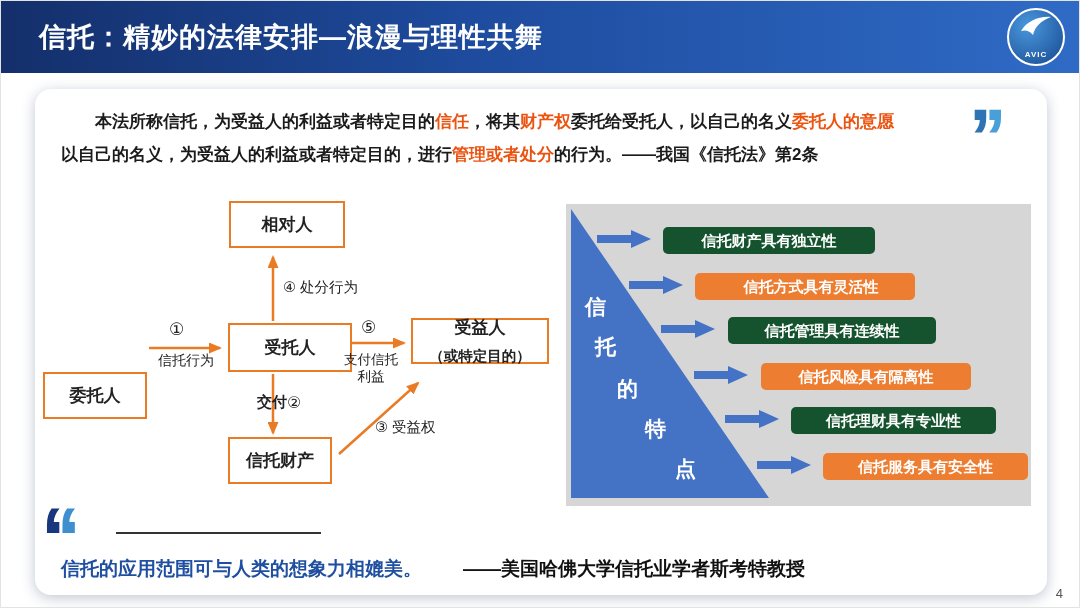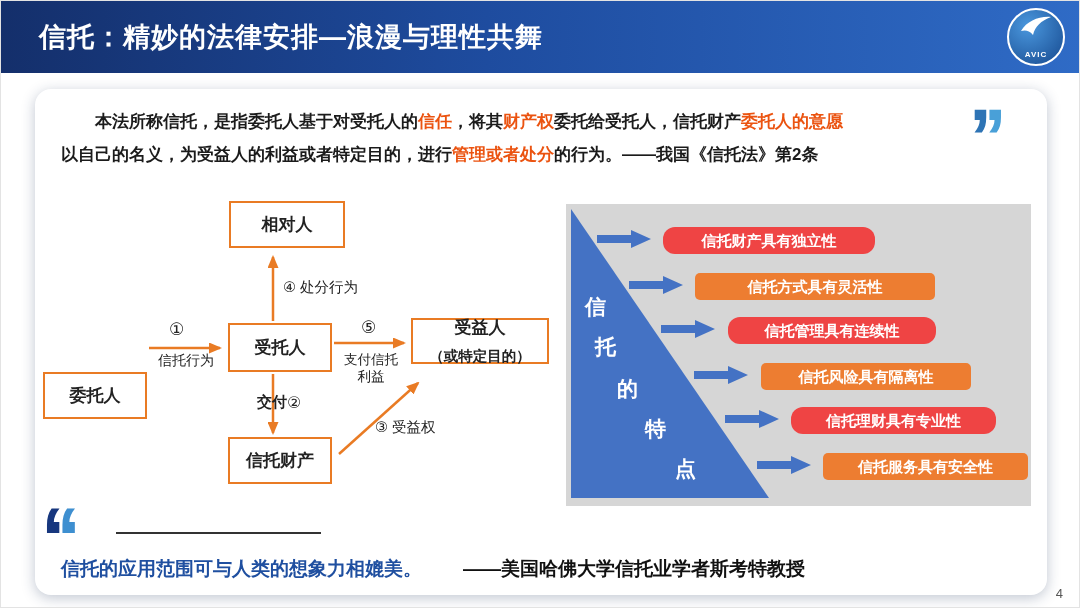--- a/index.html
+++ b/index.html
@@ -33,21 +33,21 @@
     font-weight:700;color:#222;font-size:17px;z-index:3;}
   .box .sub{font-size:14.5px;margin-top:8px;}
   .dlabel{position:absolute;color:#222;z-index:3;}
   .overlay{position:absolute;left:0;top:0;z-index:2;pointer-events:none;}
   
   .panel{position:absolute;left:565px;top:203px;width:465px;height:302px;background:#D6D6D6;z-index:1;}
   .tri-char{position:absolute;color:#fff;font-weight:800;font-size:21px;z-index:2;}
   .feat-arrow{position:absolute;z-index:2;}
   .pill{position:absolute;height:27px;line-height:27px;text-align:center;color:#fff;
     font-weight:700;font-size:15px;border-radius:5px;z-index:2;}
-  .pill.blue{background:#ef4444;border-radius:12px;}
+  .pill.blue{background:#14532d;}
   .pill.orange{background:#ED7D31;}
   
   .foot-line{position:absolute;left:115px;top:531px;width:205px;height:2px;background:#333;}
   .foot-quote{position:absolute;left:60px;top:555px;font-size:19px;font-weight:800;}
   .foot-blue{color:#1F4FA0;}
   .foot-rest{color:#111;margin-left:41px;}
   .page-num{position:absolute;right:16px;bottom:6px;font-size:13px;color:#555;}
 </style>
 </head>
 <body>
@@ -60,21 +60,21 @@
       <svg width="34" height="22" viewBox="0 0 34 22">
         <path d="M2,16 C8,6 20,1 32,2 C22,6 16,11 14,20 C10,15 6,15 2,16 Z" fill="#ffffff"></path>
       </svg>
       <div class="logo-text">AVIC</div>
     </div>
   </div>
 
   <div class="card"></div>
 
   <div class="law-quote">
-    <span>本法所称信托，是指委托人基于对受托人的</span><span class="hl">信任</span><span>，将其</span><span class="hl">财产权</span><span>委托给受托人，信托财产</span><span class="hl">委托人的意愿</span><br>
+    <span>本法所称信托，为受益人的利益或者特定目的</span><span class="hl">信任</span><span>，将其</span><span class="hl">财产权</span><span>委托给受托人，以自己的名义</span><span class="hl">委托人的意愿</span><br>
     <span>以自己的名义，为受益人的利益或者特定目的，进行</span><span class="hl">管理或者处分</span><span>的行为。——我国《信托法》第2条</span>
   </div>
 
   <div class="quote-marks qtr">
     <span style="color:#2E74B5;">’</span>
       <span style="color:#49A0D8;">’</span>
   </div>
 
   <svg class="overlay" width="1080" height="608">
     <defs>
@@ -88,21 +88,21 @@
     <line x1="333" y1="342" x2="403" y2="342" stroke="#E97B24" stroke-width="2.5" marker-end="url(#ah)"></line>
     <line x1="338" y1="453" x2="417" y2="382" stroke="#E97B24" stroke-width="2.5" marker-end="url(#ah)"></line>
   </svg>
 
   <div class="box" style="left:228px;top:200px;width:116px;height:47px;">
     <span>相对人</span>
   </div>
   <div class="box" style="left:42px;top:323px;width:104px;height:47px;margin-top:48px;">
     <span>委托人</span>
   </div>
-  <div class="box" style="left:227px;top:322px;width:104px;height:49px;">
+  <div class="box" style="left:227px;top:322px;width:124px;height:49px;">
     <span>受托人</span>
   </div>
   <div class="box" style="left:410px;top:317px;width:138px;height:46px;">
     <span>受益人</span>
     <span class="sub">（或特定目的）</span>
   </div>
   <div class="box" style="left:227px;top:436px;width:104px;height:47px;">
     <span>信托财产</span>
   </div>
 
@@ -129,21 +129,21 @@
   <span class="tri-char" style="left:674px;top:454px;">点</span>
 
   <svg class="feat-arrow" style="left:596px;top:228px;" width="56" height="20">
       <polygon points="0,6 34,6 34,1 54,10 34,19 34,14 0,14" fill="#4472C4"></polygon>
     </svg>
   <div class="pill blue" style="left:662px;top:226px;width:212px;">信托财产具有独立性</div>
 
   <svg class="feat-arrow" style="left:628px;top:274px;" width="56" height="20">
       <polygon points="0,6 34,6 34,1 54,10 34,19 34,14 0,14" fill="#4472C4"></polygon>
     </svg>
-  <div class="pill orange" style="left:694px;top:272px;width:240px;">信托方式具有灵活性</div>
+  <div class="pill orange" style="left:694px;top:272px;width:208px;padding-left:12px;">信托方式具有灵活性</div>
 
   <svg class="feat-arrow" style="left:660px;top:318px;" width="56" height="20">
       <polygon points="0,6 34,6 34,1 54,10 34,19 34,14 0,14" fill="#4472C4"></polygon>
     </svg>
   <div class="pill blue" style="left:727px;top:316px;width:208px;">信托管理具有连续性</div>
 
   <svg class="feat-arrow" style="left:693px;top:364px;" width="56" height="20">
       <polygon points="0,6 34,6 34,1 54,10 34,19 34,14 0,14" fill="#4472C4"></polygon>
     </svg>
   <div class="pill orange" style="left:760px;top:362px;width:210px;">信托风险具有隔离性</div>

